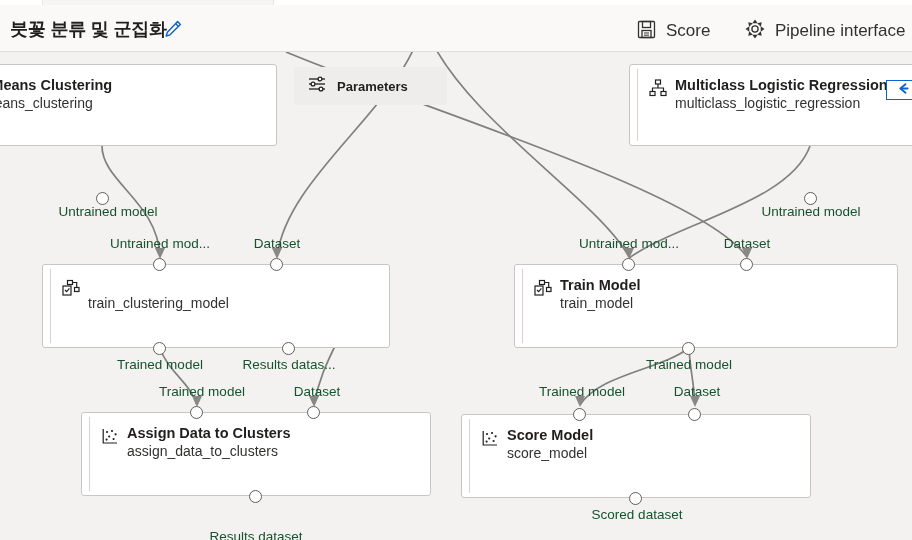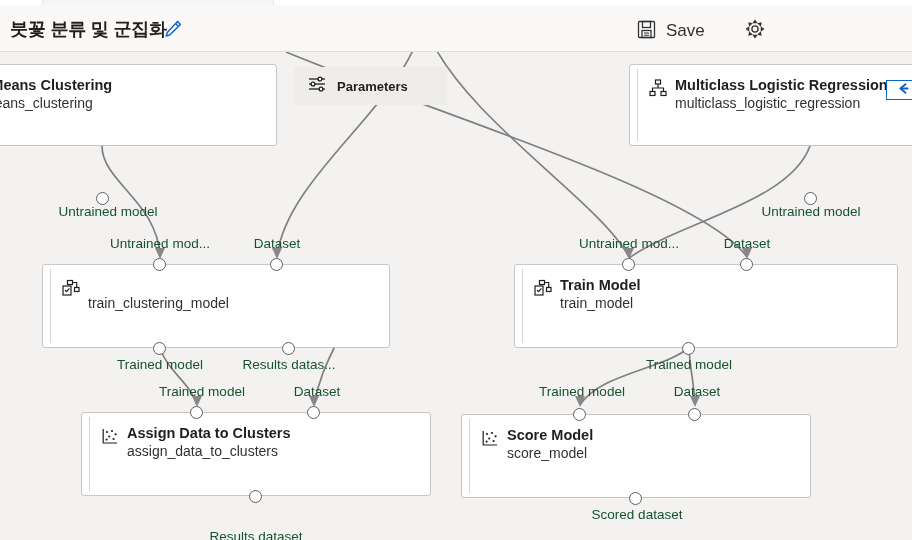--- a/index.html
+++ b/index.html
@@ -205,39 +205,40 @@
     <div class="tb-btn" id="btn-save">
       <span>
         <svg width="21" height="21" viewBox="0 0 21 21">
           <rect x="2.5" y="2.5" width="16" height="16" rx="1" fill="none" stroke="#323130" stroke-width="1.3"></rect>
           <rect x="6.5" y="2.5" width="8" height="6" fill="none" stroke="#323130" stroke-width="1.3"></rect>
           <rect x="6" y="11.5" width="9" height="7" fill="none" stroke="#323130" stroke-width="1.3"></rect>
           <line x1="8" y1="14" x2="13" y2="14" stroke="#323130" stroke-width="1"></line>
           <line x1="8" y1="16.2" x2="13" y2="16.2" stroke="#323130" stroke-width="1"></line>
         </svg>
       </span>
-      <span class="tb-label">Save</span>
+      <span class="tb-label">Score</span>
     </div>
 
     <div class="tb-btn" id="btn-pipeline-interface">
       <span>
         <svg width="22" height="22" viewBox="0 0 22 22">
           <g fill="none" stroke="#323130" stroke-width="1.3">
             <circle cx="11" cy="11" r="3.1"></circle>
             <path d="M11 2.6 L12.4 4.6 L9.6 4.6 Z"></path>
             <path d="M11 19.4 L9.6 17.4 L12.4 17.4 Z"></path>
             <path d="M2.6 11 L4.6 9.6 L4.6 12.4 Z"></path>
             <path d="M19.4 11 L17.4 12.4 L17.4 9.6 Z"></path>
             <path d="M5.1 5.1 L7.5 5.6 L5.6 7.5 Z"></path>
             <path d="M16.9 16.9 L14.5 16.4 L16.4 14.5 Z"></path>
             <path d="M5.1 16.9 L5.6 14.5 L7.5 16.4 Z"></path>
             <path d="M16.9 5.1 L16.4 7.5 L14.5 5.6 Z"></path>
           </g>
         </svg>
       </span>
+      <span class="tb-label">Pipeline interface</span>
     </div>
   </div>
 
   <div class="canvas">
 
     <svg class="edges" viewBox="0 0 912 488">
       <g fill="none" stroke="#808080" stroke-width="1.7">
 
         <path d="M102,94 C102,130 158,150 160,205"></path>
 

